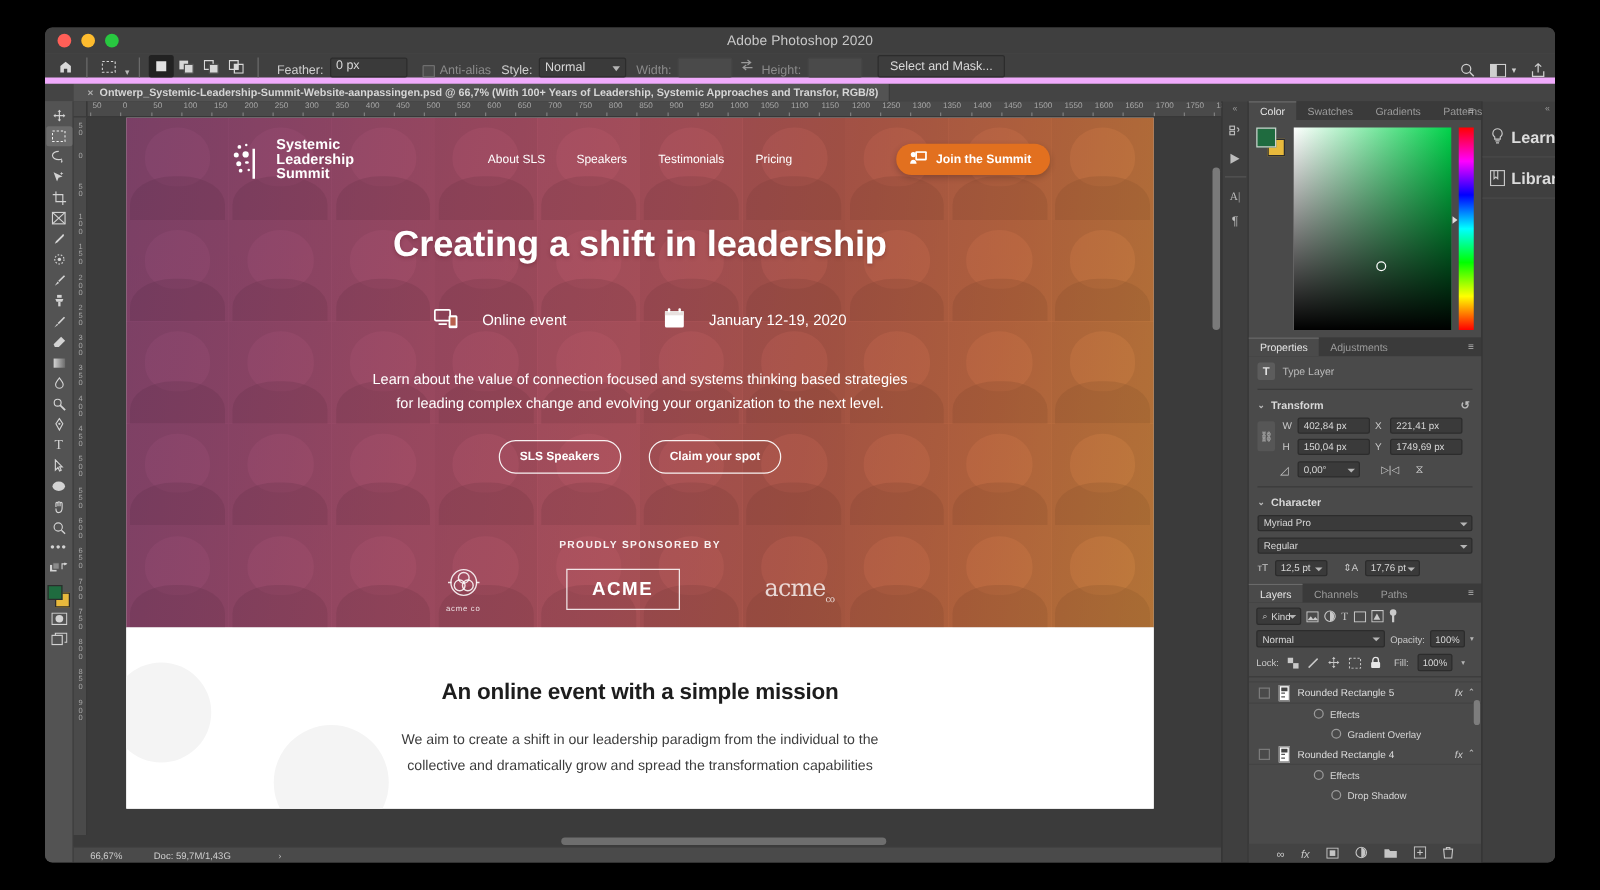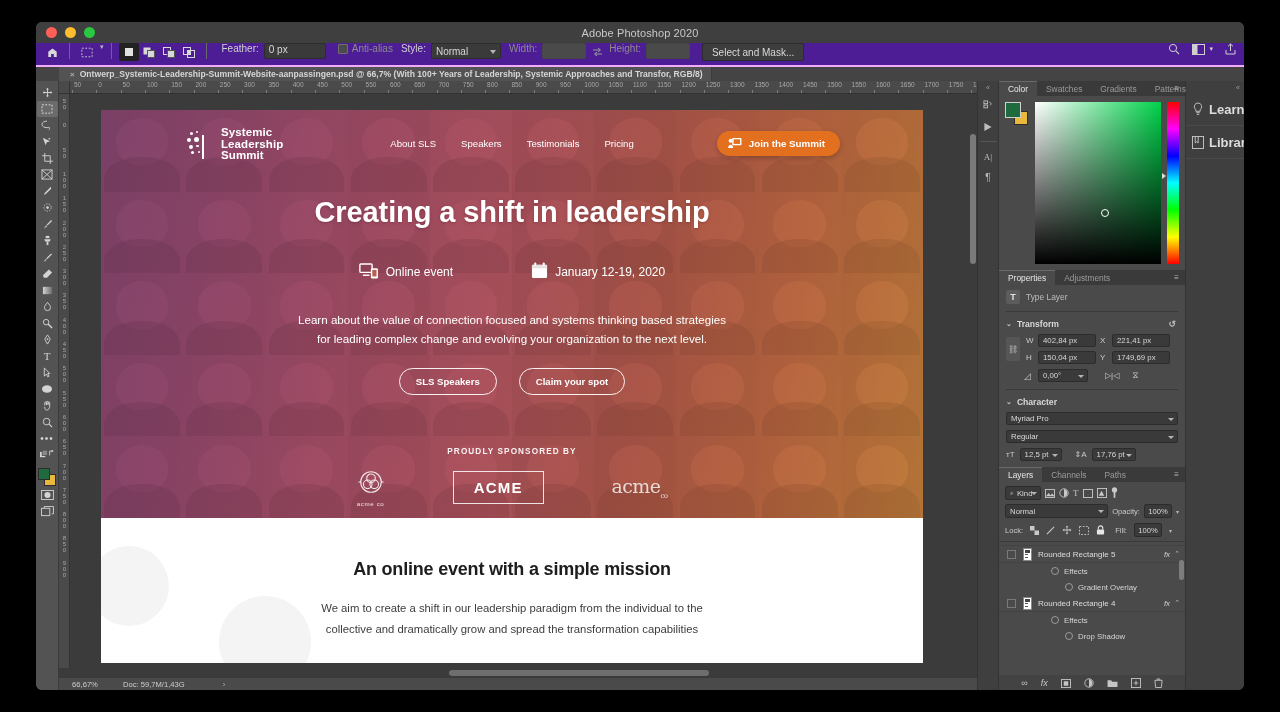--- a/index.html
+++ b/index.html
@@ -28,22 +28,22 @@
   .traffic { display:flex; gap:8px; padding-left:10px; }
   .dot { width:11px; height:11px; border-radius:50%; }
   .dot.r{background:#ff5f57;} .dot.y{background:#febc2e;} .dot.g{background:#28c840;}
   .title-text {
     position:absolute; left:0; right:0; text-align:center;
     font-size:11px; color:#c8c8c8; letter-spacing:.1px;
   }
 
   
   .optionsbar {
-    height:24px; background:#4c1d95; display:flex; align-items:flex-start;
-    border-bottom:2px solid #f0abfc; flex:0 0 auto; padding-left:6px;
+    height:24px; background:#404040; display:flex; align-items:flex-end;
+    border-bottom:5px solid #f0abfc; flex:0 0 auto; padding-left:6px;
     position:relative;
   }
   .ob-sep { width:1px; height:16px; background:#6a6a6a; margin:0 7px; }
   .ob-btn {
     width:20px; height:18px; display:flex; align-items:center; justify-content:center;
     border-radius:2px; color:#d2d2d2;
   }
   .ob-btn.active { background:#222; }
   .ob-label { font-size:10px; color:#cfcfcf; margin:0 5px 0 8px; }
   .ob-label.dim { color:#8b8b8b; }
@@ -108,21 +108,21 @@
   .ruler-h { flex:1; position:relative; overflow:hidden; }
   .rtick { position:absolute; top:0; font-size:6.5px; color:#a8a8a8; }
   .rmark { position:absolute; bottom:0; width:1px; height:3px; background:#7d7d7d; }
   .canvas-wrap { flex:1; display:flex; min-height:0; }
   .ruler-v { width:11px; background:#4a4a4a; position:relative; overflow:hidden; border-right:1px solid #333; flex:0 0 auto;}
   .vtick { position:absolute; left:1px; font-size:6px; color:#a8a8a8; width:9px; text-align:center; line-height:6px; }
   .stage { flex:1; position:relative; background:#3b3b3b; overflow:hidden; }
 
   
   .artboard {
-    position:absolute; left:31px; top:16px; width:822px; height:553px;
+    position:absolute; left:31px; top:0; width:822px; height:553px;
     overflow:hidden; background:#fff;
   }
   .hero { position:relative; width:822px; height:408px; overflow:hidden; }
   .facegrid {
     position:absolute; inset:0;
     display:grid; grid-template-columns:repeat(10,1fr); grid-template-rows:repeat(5,1fr);
   }
   .facegrid i { display:block; background:#8a8a8a; position:relative; overflow:hidden; }
   .facegrid i:before{
     content:""; position:absolute; left:18%; top:10%; width:64%; height:58%;
@@ -162,21 +162,21 @@
   .h1 {
     position:absolute; left:0; right:0; top:86px; text-align:center;
     color:#fff; font-size:29px; font-weight:bold; letter-spacing:-.1px;
     text-shadow:0 1px 3px rgba(90,30,40,.35);
   }
   .meta {
     position:absolute; left:0; right:0; top:152px;
     display:flex; justify-content:center; gap:78px; align-items:center;
     color:#fff; font-size:12px;
   }
-  .meta .it { display:flex; align-items:center; gap:7px; }
+  .meta .it { display:flex; align-items:center; gap:19px; }
   .sub {
     position:absolute; left:0; right:0; top:200px; text-align:center;
     color:#fff; font-size:11.6px; line-height:19px;
   }
   .btns { position:absolute; left:0; right:0; top:258px; display:flex; justify-content:center; gap:22px; }
   .obtn {
     border:1.2px solid rgba(255,255,255,.92); border-radius:16px;
     height:27px; min-width:88px; display:flex; align-items:center; justify-content:center;
     color:#fff; font-size:9.6px; font-weight:bold; padding:0 16px;
   }

